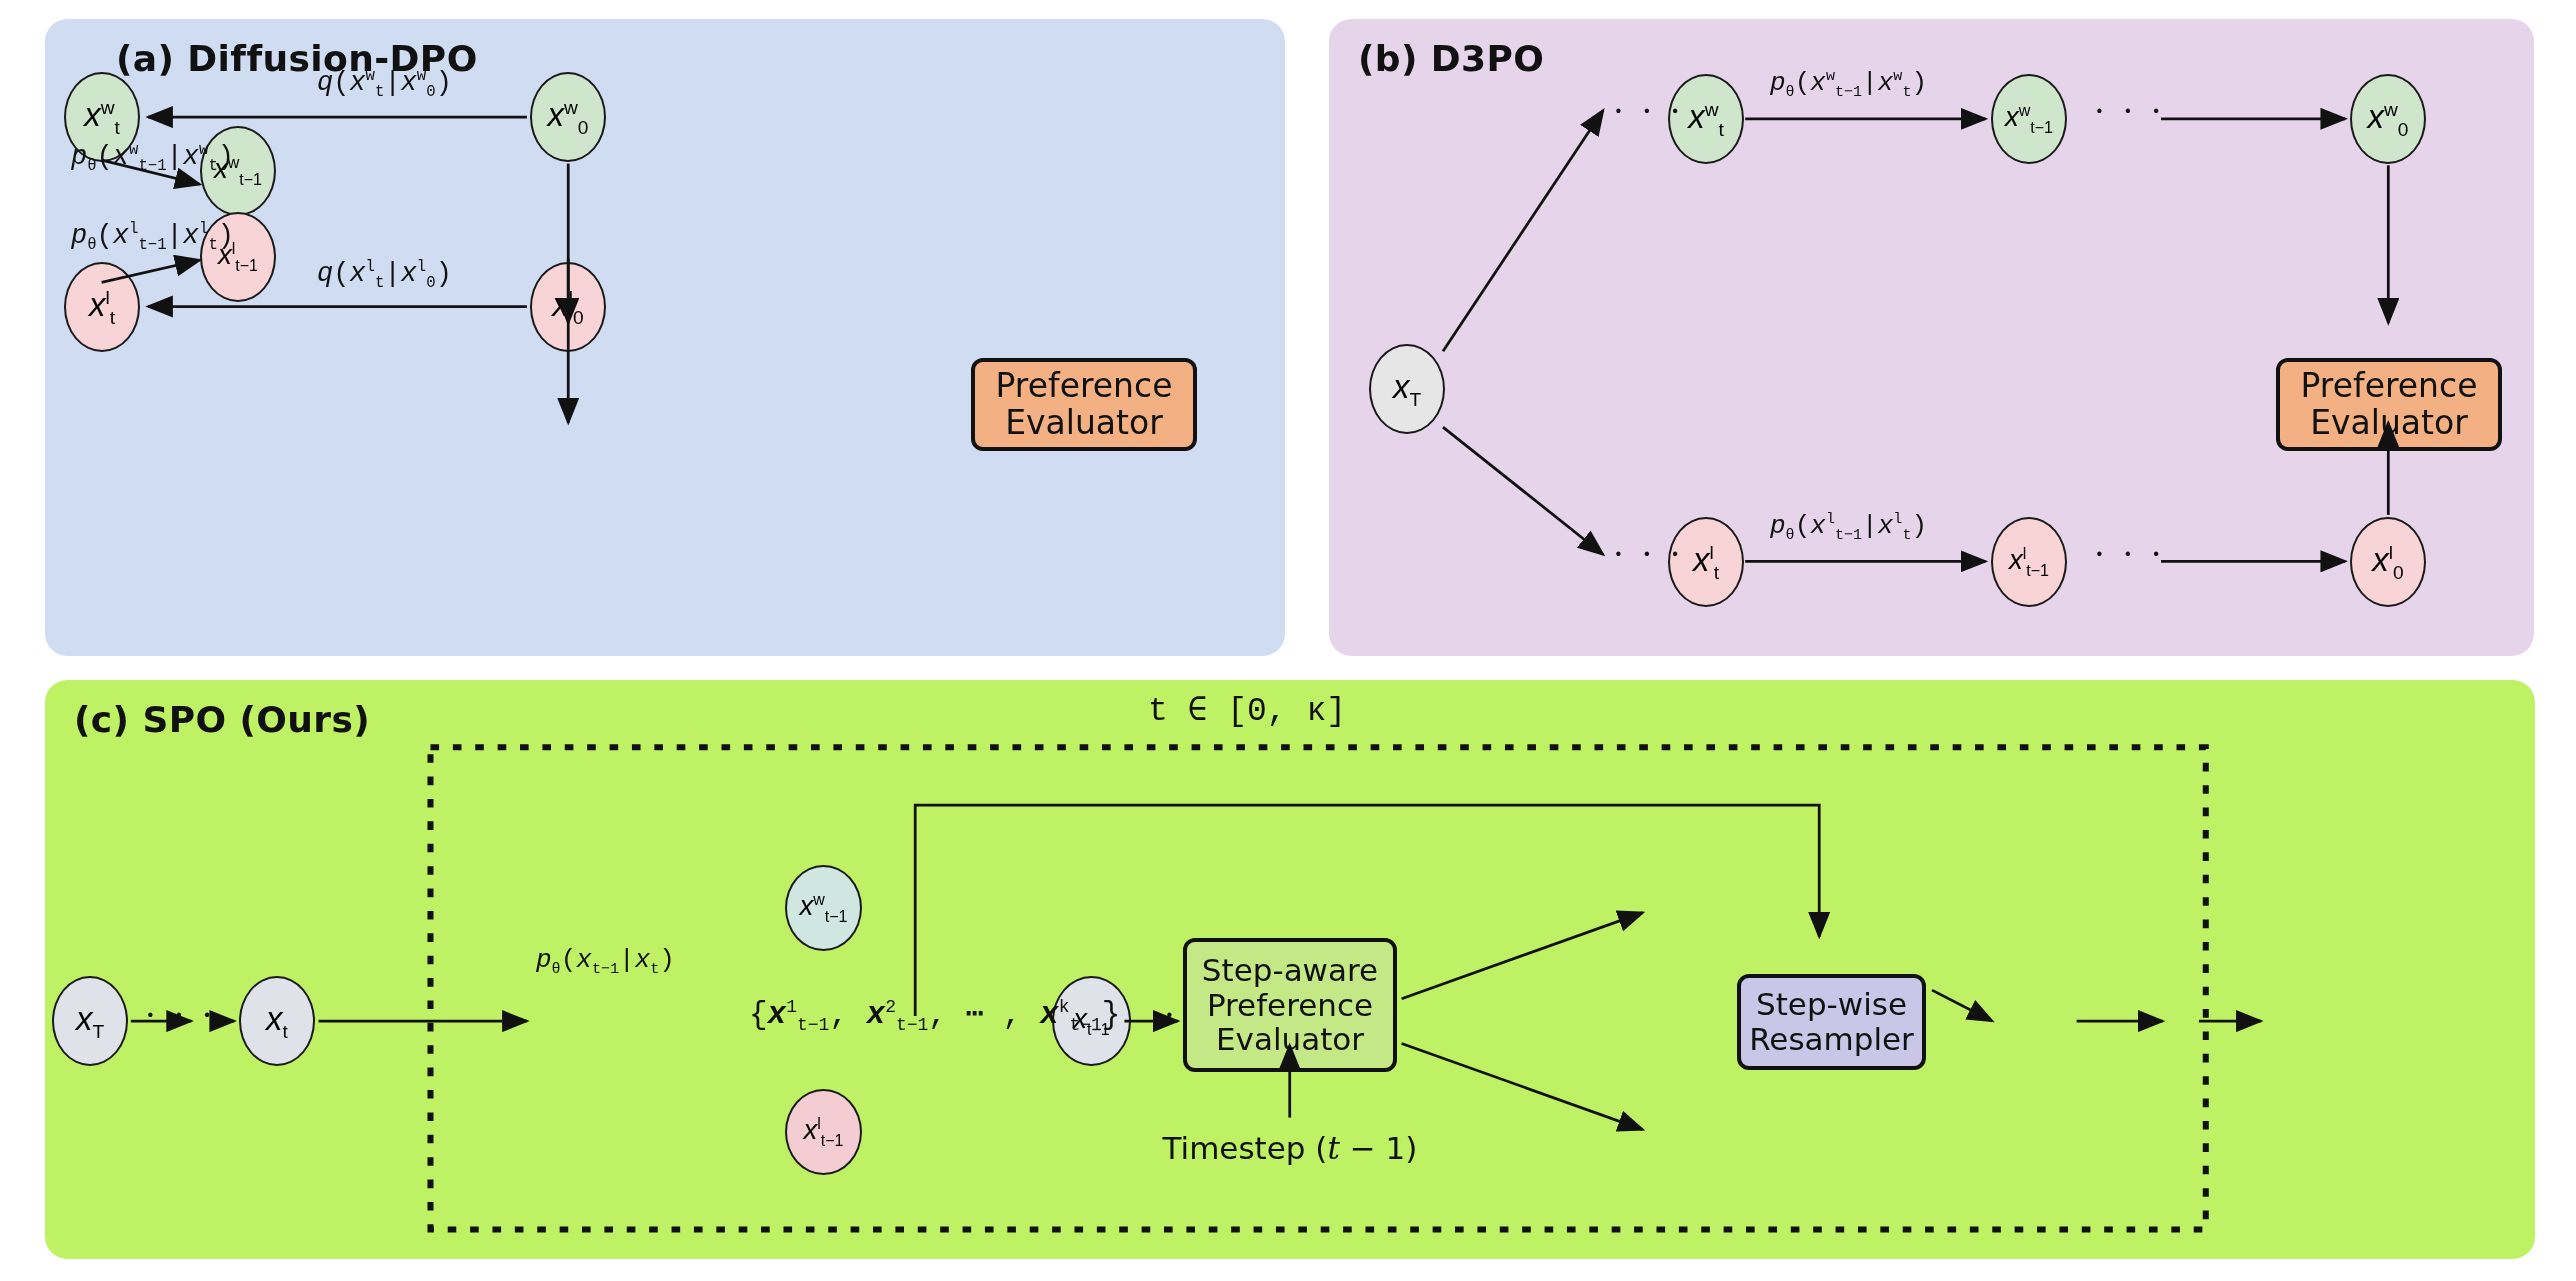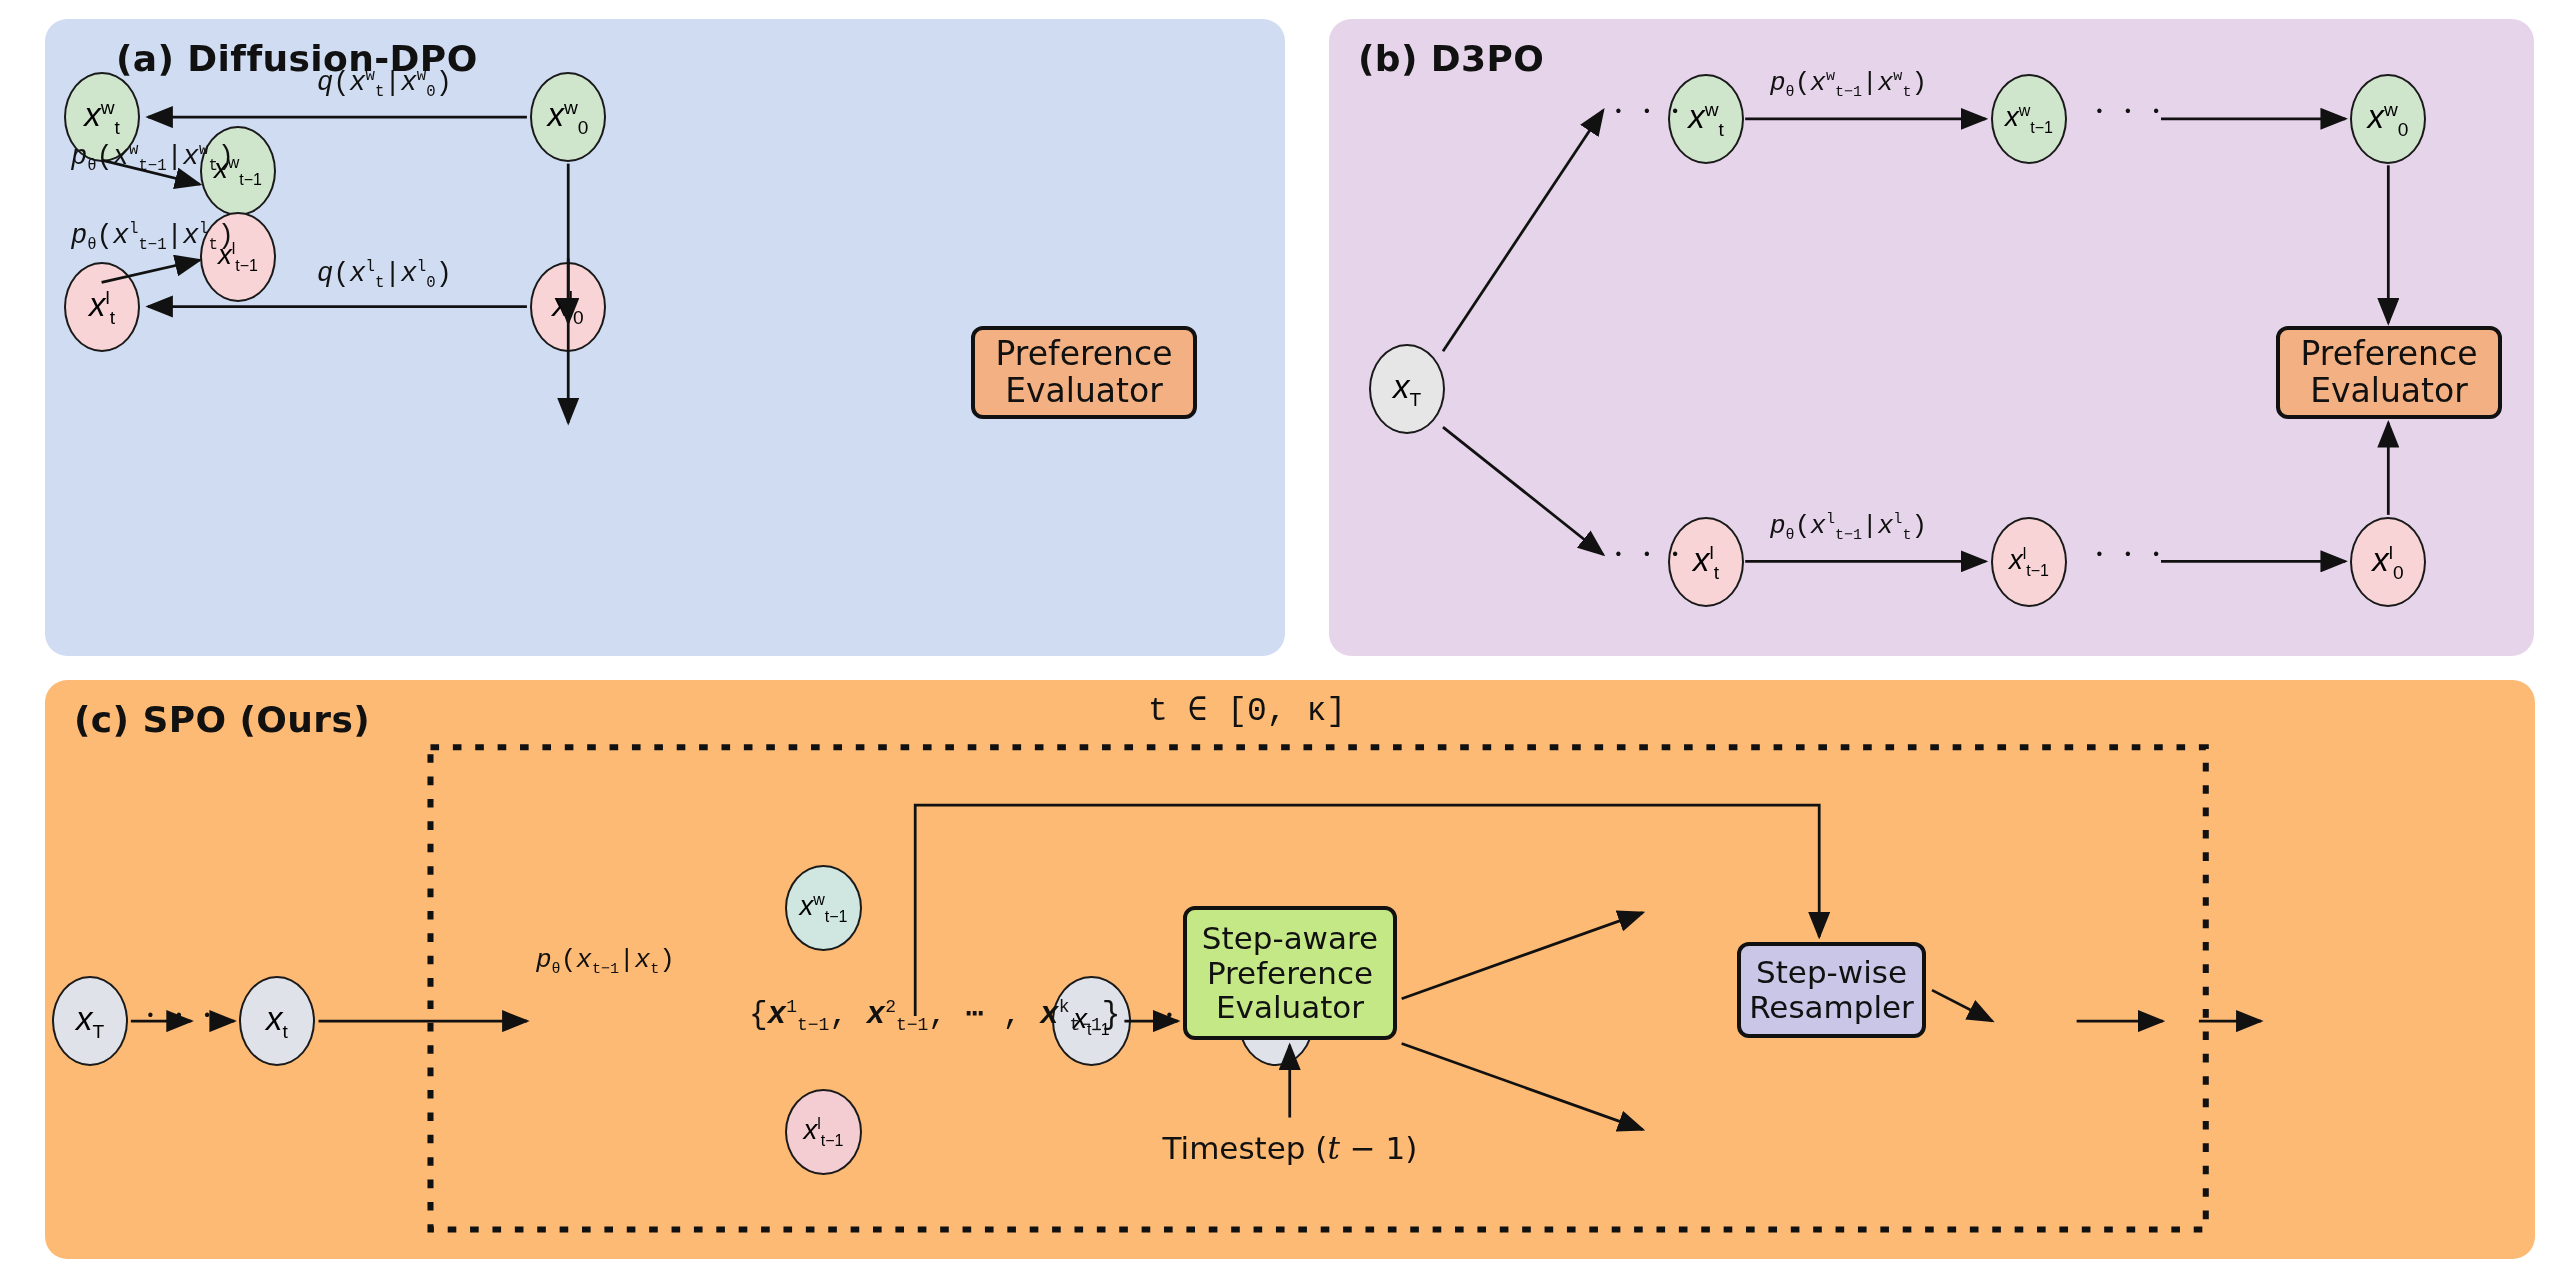--- a/index.html
+++ b/index.html
@@ -1,36 +1,36 @@
 <!DOCTYPE html>
 <html style="font-size:13.8px"><head>
 <meta charset="utf-8">
 <style>
   html,body{margin:0;padding:0;background:#ffffff;}
   body{width:2576px;height:1282px;position:relative;
        font-family:"DejaVu Serif",serif;}
   .panel{position:absolute;border-radius:22.4px;}
   #panel-a{left:45px;top:19px;width:1240px;height:637px;background:#cfdcf2;}
   #panel-b{left:1329px;top:19px;width:1205px;height:637px;background:#e6d5ea;}
-  #panel-c{left:45px;top:680px;width:2490px;height:579px;background:#fdba74;}
+  #panel-c{left:45px;top:680px;width:2490px;height:579px;background:#bef264;}
   .ptitle{position:absolute;font-family:"DejaVu Sans",sans-serif;
           font-size:34px;font-weight:600;color:#111;letter-spacing:0.4px;white-space:nowrap;}
   .node{position:absolute;border:2.6px solid #1a1a1a;border-radius:50%;
         display:flex;align-items:center;justify-content:center;
         font-family:Liberation Sans, sans-serif;box-sizing:border-box;}
   .n-green{background:#cfe6cd;}
   .n-pink {background:#f8d4d6;}
   .n-mint {background:#cfe7e0;}
   .n-rose {background:#f4cdd3;}
   .n-gray {background:#e6e6e6;}
   .n-gray2{background:#dfe2e8;}
   .box{position:absolute;border:4.3px solid #111;border-radius:12px;
        display:flex;flex-direction:column;align-items:center;justify-content:center;
        font-family:"DejaVu Sans",sans-serif;color:#111;box-sizing:border-box;
-       line-height:1.12;text-align:center;}
+       line-height:1.12;text-align:center;margin-top:32px;}
   .b-orange{background:#f3b183;}
   .b-green {background:#c5e887;}
   .b-purple{background:#cac6e8;}
   .lbl{position:absolute;font-family:Liberation Mono, monospace;color:#111;white-space:nowrap;}
   svg.ov{position:absolute;left:0;top:0;width:2576px;height:1282px;overflow:visible;pointer-events:none;}
   sub,sup{font-size:.58em;font-style:normal;}
   .mv{font-style:italic;}
   .dots{position:absolute;font-family:"DejaVu Serif",serif;color:#111;letter-spacing:.10em;}
 </style>
 </head>

